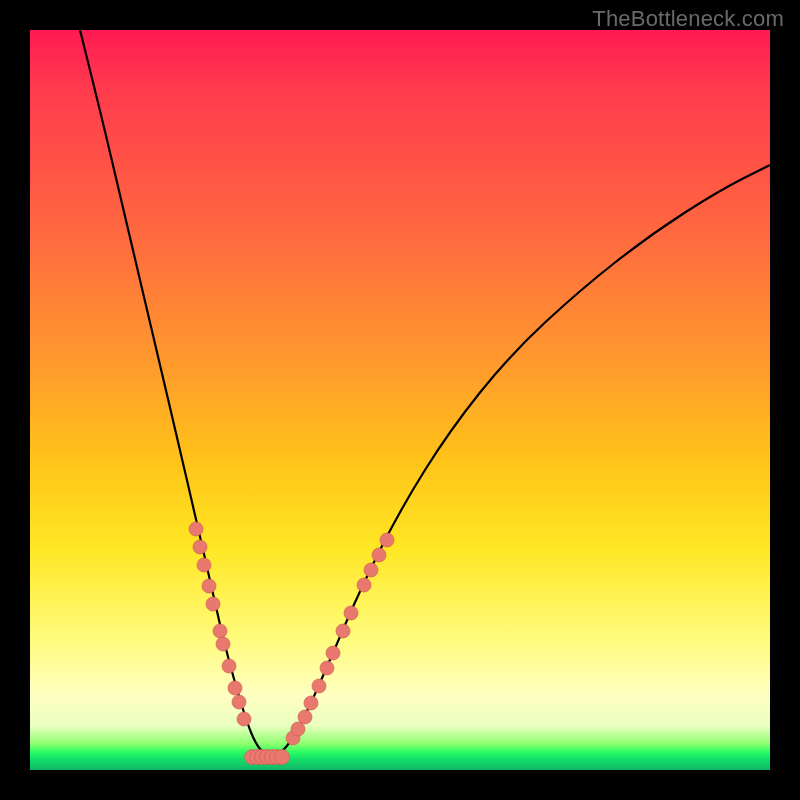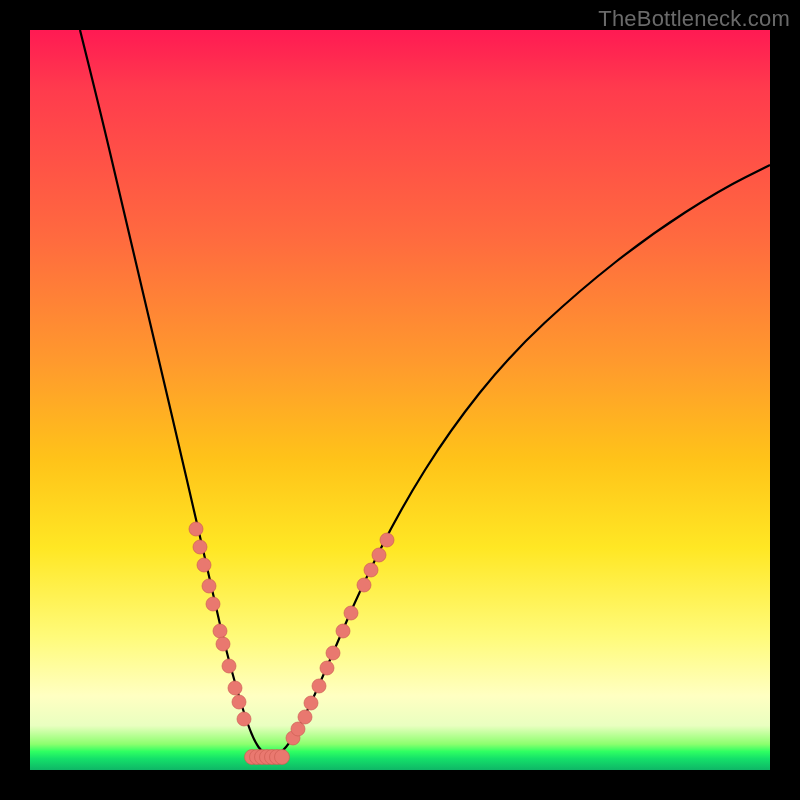--- a/index.html
+++ b/index.html
@@ -41,21 +41,21 @@
       #e9ffc0 94%,
       #8cff6e 96.5%,
       #2fff62 97.5%,
       #14e06a 98.5%,
       #0fb666 100%
     );
   }
   .watermark {
     position: absolute;
     top: 6px;
-    right: 10px;
+    right: 16px;
     color: #6a6a6a;
     font-size: 22px;
     letter-spacing: 0.2px;
     user-select: none;
   }
   svg.curve {
     position: absolute;
     inset: 0;
     width: 100%;
     height: 100%;

